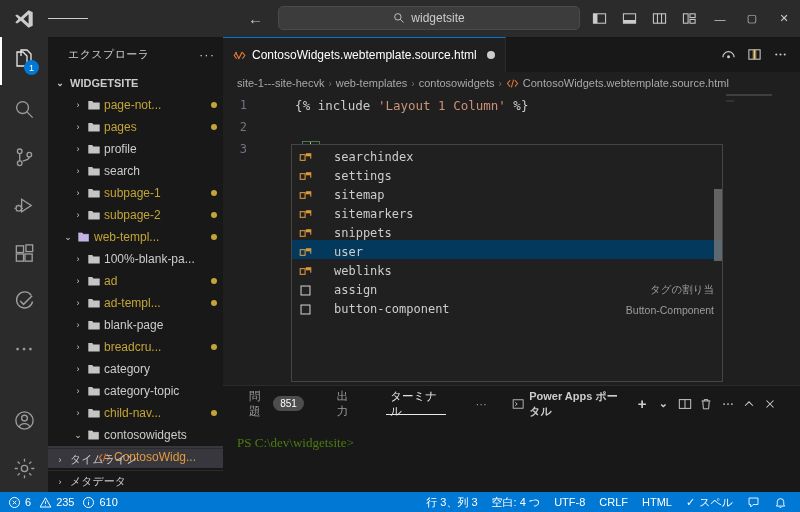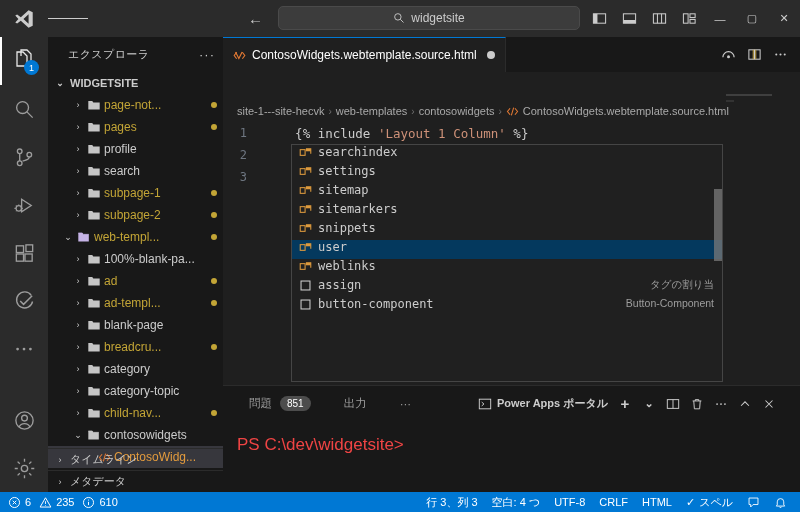--- a/index.html
+++ b/index.html
@@ -86,21 +86,21 @@
   .tab {
     display: flex; align-items: center; gap: 6px; padding: 0 10px;
     background: #1f1f1f; color: #ffffff; font-size: 12px; border-top: 1px solid #0078d4;
     border-right: 1px solid #2b2b2b; max-width: 300px;
   }
   .tab .dirty { width: 8px; height: 8px; border-radius: 50%; background: #cccccc; margin-left: 4px; }
   .tabbar-actions { margin-left: auto; display: flex; align-items: center; gap: 2px; padding-right: 8px; }
   .tba { width: 24px; height: 35px; display: flex; align-items: center; justify-content: center; }
   .breadcrumb {
     height: 22px; display: flex; align-items: center; gap: 4px; padding-left: 14px;
-    font-size: 11px; color: #a9a9a9; white-space: nowrap; overflow: hidden; margin-top: 28px;
+    font-size: 11px; color: #a9a9a9; white-space: nowrap; overflow: hidden;
   }
   .bc-sep { color: #6e6e6e; font-size: 10px; }
   .code { position: relative; font-family: "DejaVu Sans Mono", monospace; font-size: 12.5px; }
   .cline { height: 22px; display: flex; align-items: center; }
   .lnum { width: 42px; text-align: right; padding-right: 18px; color: #6e7681; font-size: 12px; flex: 0 0 42px; }
   .ctext { color: #cccccc; white-space: pre; }
   .tk-punct { color: #cccccc; }
   .tk-str { color: #ce9178; }
   .cursor-box { outline: 1px solid #4a7a4a; display: inline-block; }
   .caret { display: inline-block; width: 1px; height: 15px; background: #aeafad; vertical-align: -3px; }
@@ -110,21 +110,21 @@
     position: absolute; right: 0; top: 57px; width: 14px; height: 328px; background: #1f1f1f;
   }
 
   
   .suggest {
     position: absolute; left: 291px; top: 144px; width: 432px; height: 238px;
     background: #202020; border: 1px solid #454545; overflow: hidden; z-index: 40;
     font-family: "DejaVu Sans Mono", monospace;
   }
   .srow {
-    height: 19px; display: flex; align-items: flex-start; gap: 6px; padding: 0 8px 0 6px;
+    height: 19px; display: flex; align-items: flex-end; gap: 22px; padding: 0 8px 0 6px;
     color: #cccccc; font-size: 12px; white-space: nowrap;
   }
   .srow.focused { background: #04395e; }
   .srow .sdetail { margin-left: auto; color: #9d9d9d; font-size: 10.5px; font-family: "Liberation Sans", sans-serif; }
   .sicon { width: 14px; height: 14px; flex: 0 0 14px; display: flex; align-items: center; justify-content: center; }
   .sugg-scroll {
     position: absolute; right: 0; top: 44px; width: 8px; height: 72px; background: #7a7a7a; opacity: .75;
   }
 
   
@@ -141,21 +141,21 @@
   .ptab.active::after {
     content: ''; position: absolute; left: 8px; right: 8px; bottom: 6px; height: 1px; background: #e7e7e7;
   }
   .pbadge {
     background: #4d4d4d; color: #ffffff; border-radius: 9px; font-size: 10px;
     padding: 1px 7px; line-height: 13px;
   }
   .panel-right { margin-left: auto; display: flex; align-items: center; gap: 2px; padding-right: 20px; font-weight: bold; }
   .pterm-chip { display: flex; align-items: center; gap: 5px; color: #cccccc; font-size: 11px; padding: 0 4px; }
   .pic { width: 22px; height: 35px; display: flex; align-items: center; justify-content: center; color: #cccccc; }
-  .term-body { padding: 14px 0 0 14px; font-family: Liberation Sans, sans-serif; font-size: 17px; color: #ef4444; }
+  .term-body { padding: 14px 0 0 14px; font-family: Liberation Serif, serif; font-size: 13px; color: #4d7c0f; }
 
   
   .statusbar {
     position: absolute; left: 0; bottom: 0; width: 800px; height: 20px;
     background: #0078d4; display: flex; align-items: center; color: #ffffff; font-size: 11px;
   }
   .sb-l { display: flex; align-items: center; gap: 4px; padding-left: 8px; }
   .sb-r { margin-left: auto; display: flex; align-items: center; gap: 0; padding-right: 6px; }
   .sb-cell { padding: 0 7px; display: flex; align-items: center; gap: 4px; height: 20px; }
   svg { display: block; }
@@ -640,20 +640,23 @@
     </div>
 
   <div class="panel">
     <div class="panel-tabs">
       <div class="ptab">
         <span>問題</span>
         <span class="pbadge">851</span>
       </div>
       <div class="ptab">
         <span>出力</span>
+      </div>
+      <div class="ptab active">
+        <span>ターミナル</span>
       </div>
       <div class="ptab">
         <span>···</span>
       </div>
       <div class="panel-right">
         <div class="pterm-chip">
           <svg width="14" height="14" viewBox="0 0 16 16">
               <rect x="1.5" y="2.5" width="13" height="11" fill="none" stroke="#cccccc" stroke-width="1.1"></rect>
               <path d="M4.2 5.8 6.8 8l-2.6 2.2" fill="none" stroke="#cccccc" stroke-width="1.1"></path>
             </svg>

